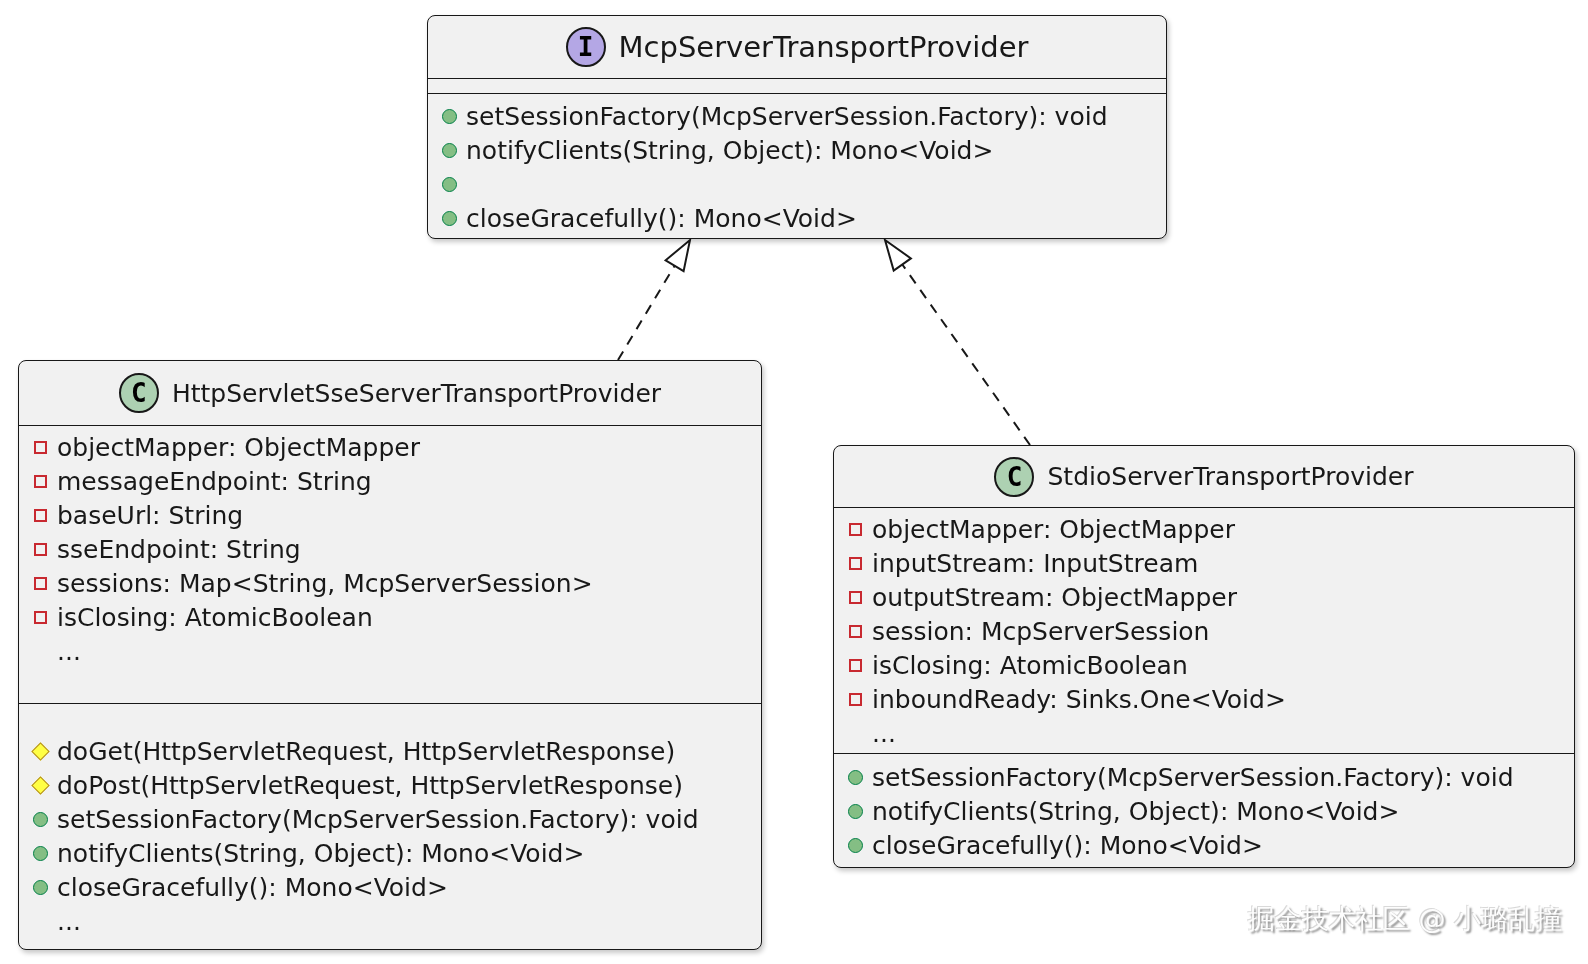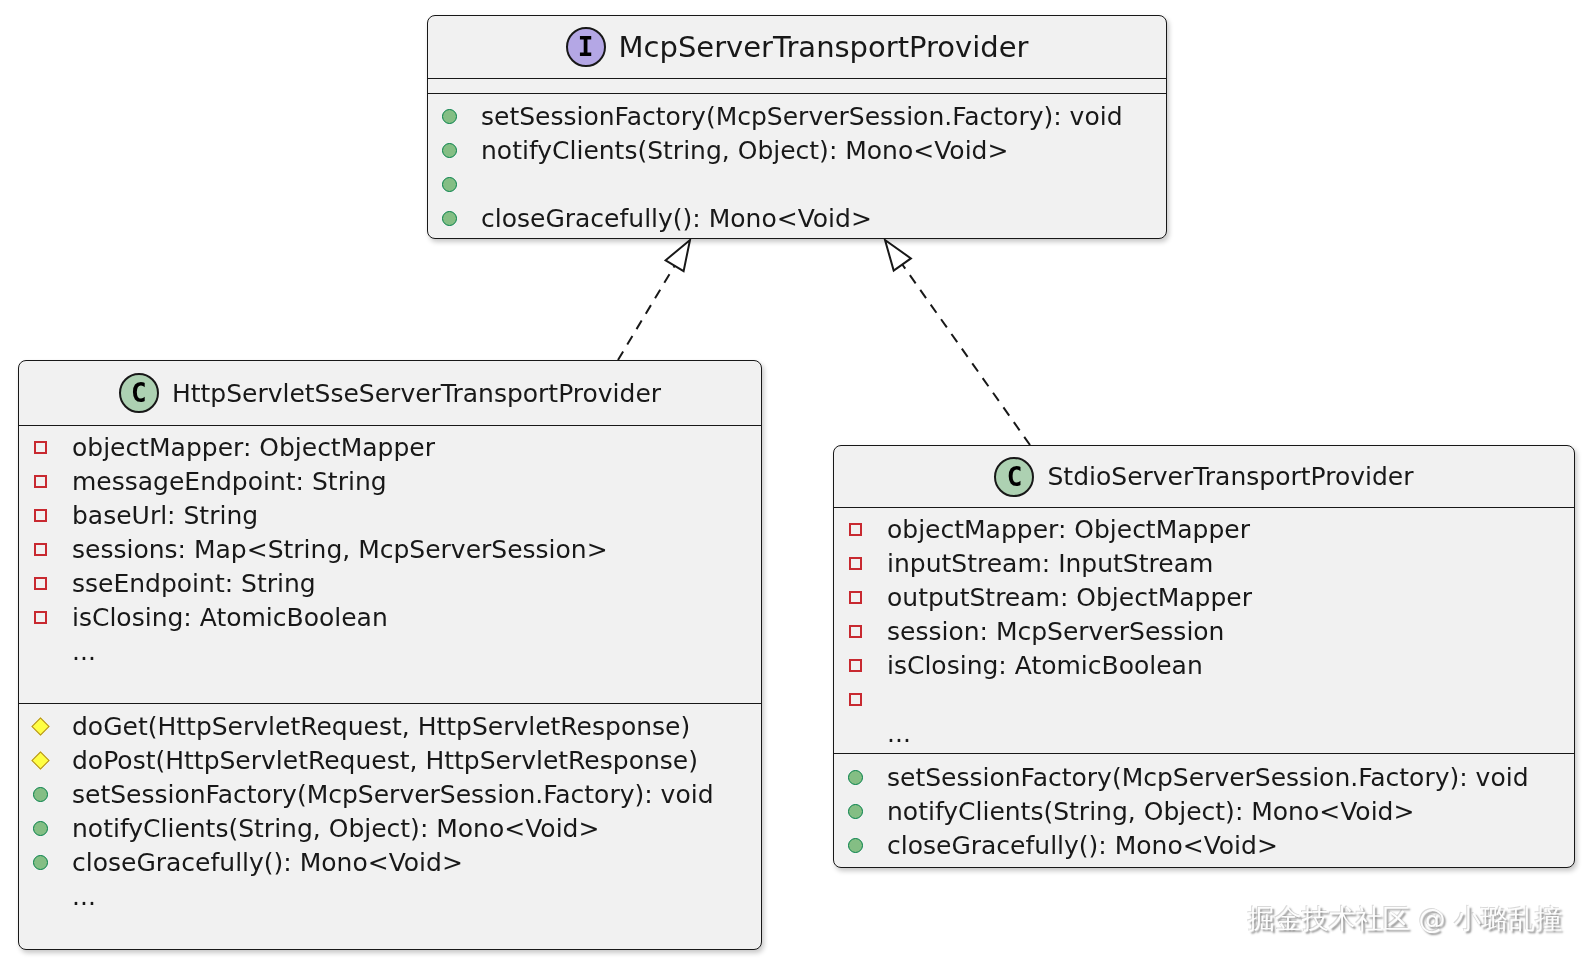--- a/index.html
+++ b/index.html
@@ -66,29 +66,29 @@
   .iface-box .box-title { font-size: 29px; }
 
   .empty-fields {
     height: 15px;
     border-bottom: 1.5px solid #181818;
   }
   .fields-compartment { border-bottom: 1.5px solid #181818; }
   .http-box  .fields-compartment { height: 278px; padding-top: 4px; }
   .stdio-box .fields-compartment { height: 246px; padding-top: 4px; }
   .iface-box .methods-compartment { padding-top: 5px; }
-  .http-box  .methods-compartment { padding-top: 5px; }
+  .http-box  .methods-compartment { padding-top: 5px; margin-top: 25px; }
   .stdio-box .methods-compartment { padding-top: 6px; }
 
   .row {
     height: 34px;
     display: flex;
     align-items: center;
     padding-left: 14px;
-    gap: 24px;
+    gap: 9px;
     font-size: 25px;
     white-space: nowrap;
   }
   .row-text { line-height: 1; }
 
   .vis { flex: 0 0 auto; display: inline-block; }
   .vis-public {
     width: 15px; height: 15px;
     border-radius: 50%;
     background: #84be84;
@@ -178,25 +178,25 @@
       <div class="row">
         <span class="vis vis-private"></span>
         <span class="row-text">messageEndpoint: String</span>
       </div>
       <div class="row">
         <span class="vis vis-private"></span>
         <span class="row-text">baseUrl: String</span>
       </div>
       <div class="row">
         <span class="vis vis-private"></span>
+        <span class="row-text">sseEndpoint: String</span>
+      </div>
+      <div class="row">
+        <span class="vis vis-private"></span>
         <span class="row-text">sessions: Map&lt;String, McpServerSession&gt;</span>
-      </div>
-      <div class="row">
-        <span class="vis vis-private"></span>
-        <span class="row-text">sseEndpoint: String</span>
       </div>
       <div class="row">
         <span class="vis vis-private"></span>
         <span class="row-text">isClosing: AtomicBoolean</span>
       </div>
       <div class="row">
         <span class="vis vis-spacer"></span>
         <span class="row-text">...</span>
       </div>
     </div>
@@ -251,20 +251,21 @@
       <div class="row">
         <span class="vis vis-private"></span>
         <span class="row-text">session: McpServerSession</span>
       </div>
       <div class="row">
         <span class="vis vis-private"></span>
         <span class="row-text">isClosing: AtomicBoolean</span>
       </div>
       <div class="row">
         <span class="vis vis-private"></span>
+        <span class="row-text">inboundReady: Sinks.One&lt;Void&gt;</span>
       </div>
       <div class="row">
         <span class="vis vis-spacer"></span>
         <span class="row-text">...</span>
       </div>
     </div>
     <div class="methods-compartment">
       <div class="row">
         <span class="vis vis-public"></span>
         <span class="row-text">setSessionFactory(McpServerSession.Factory): void</span>

